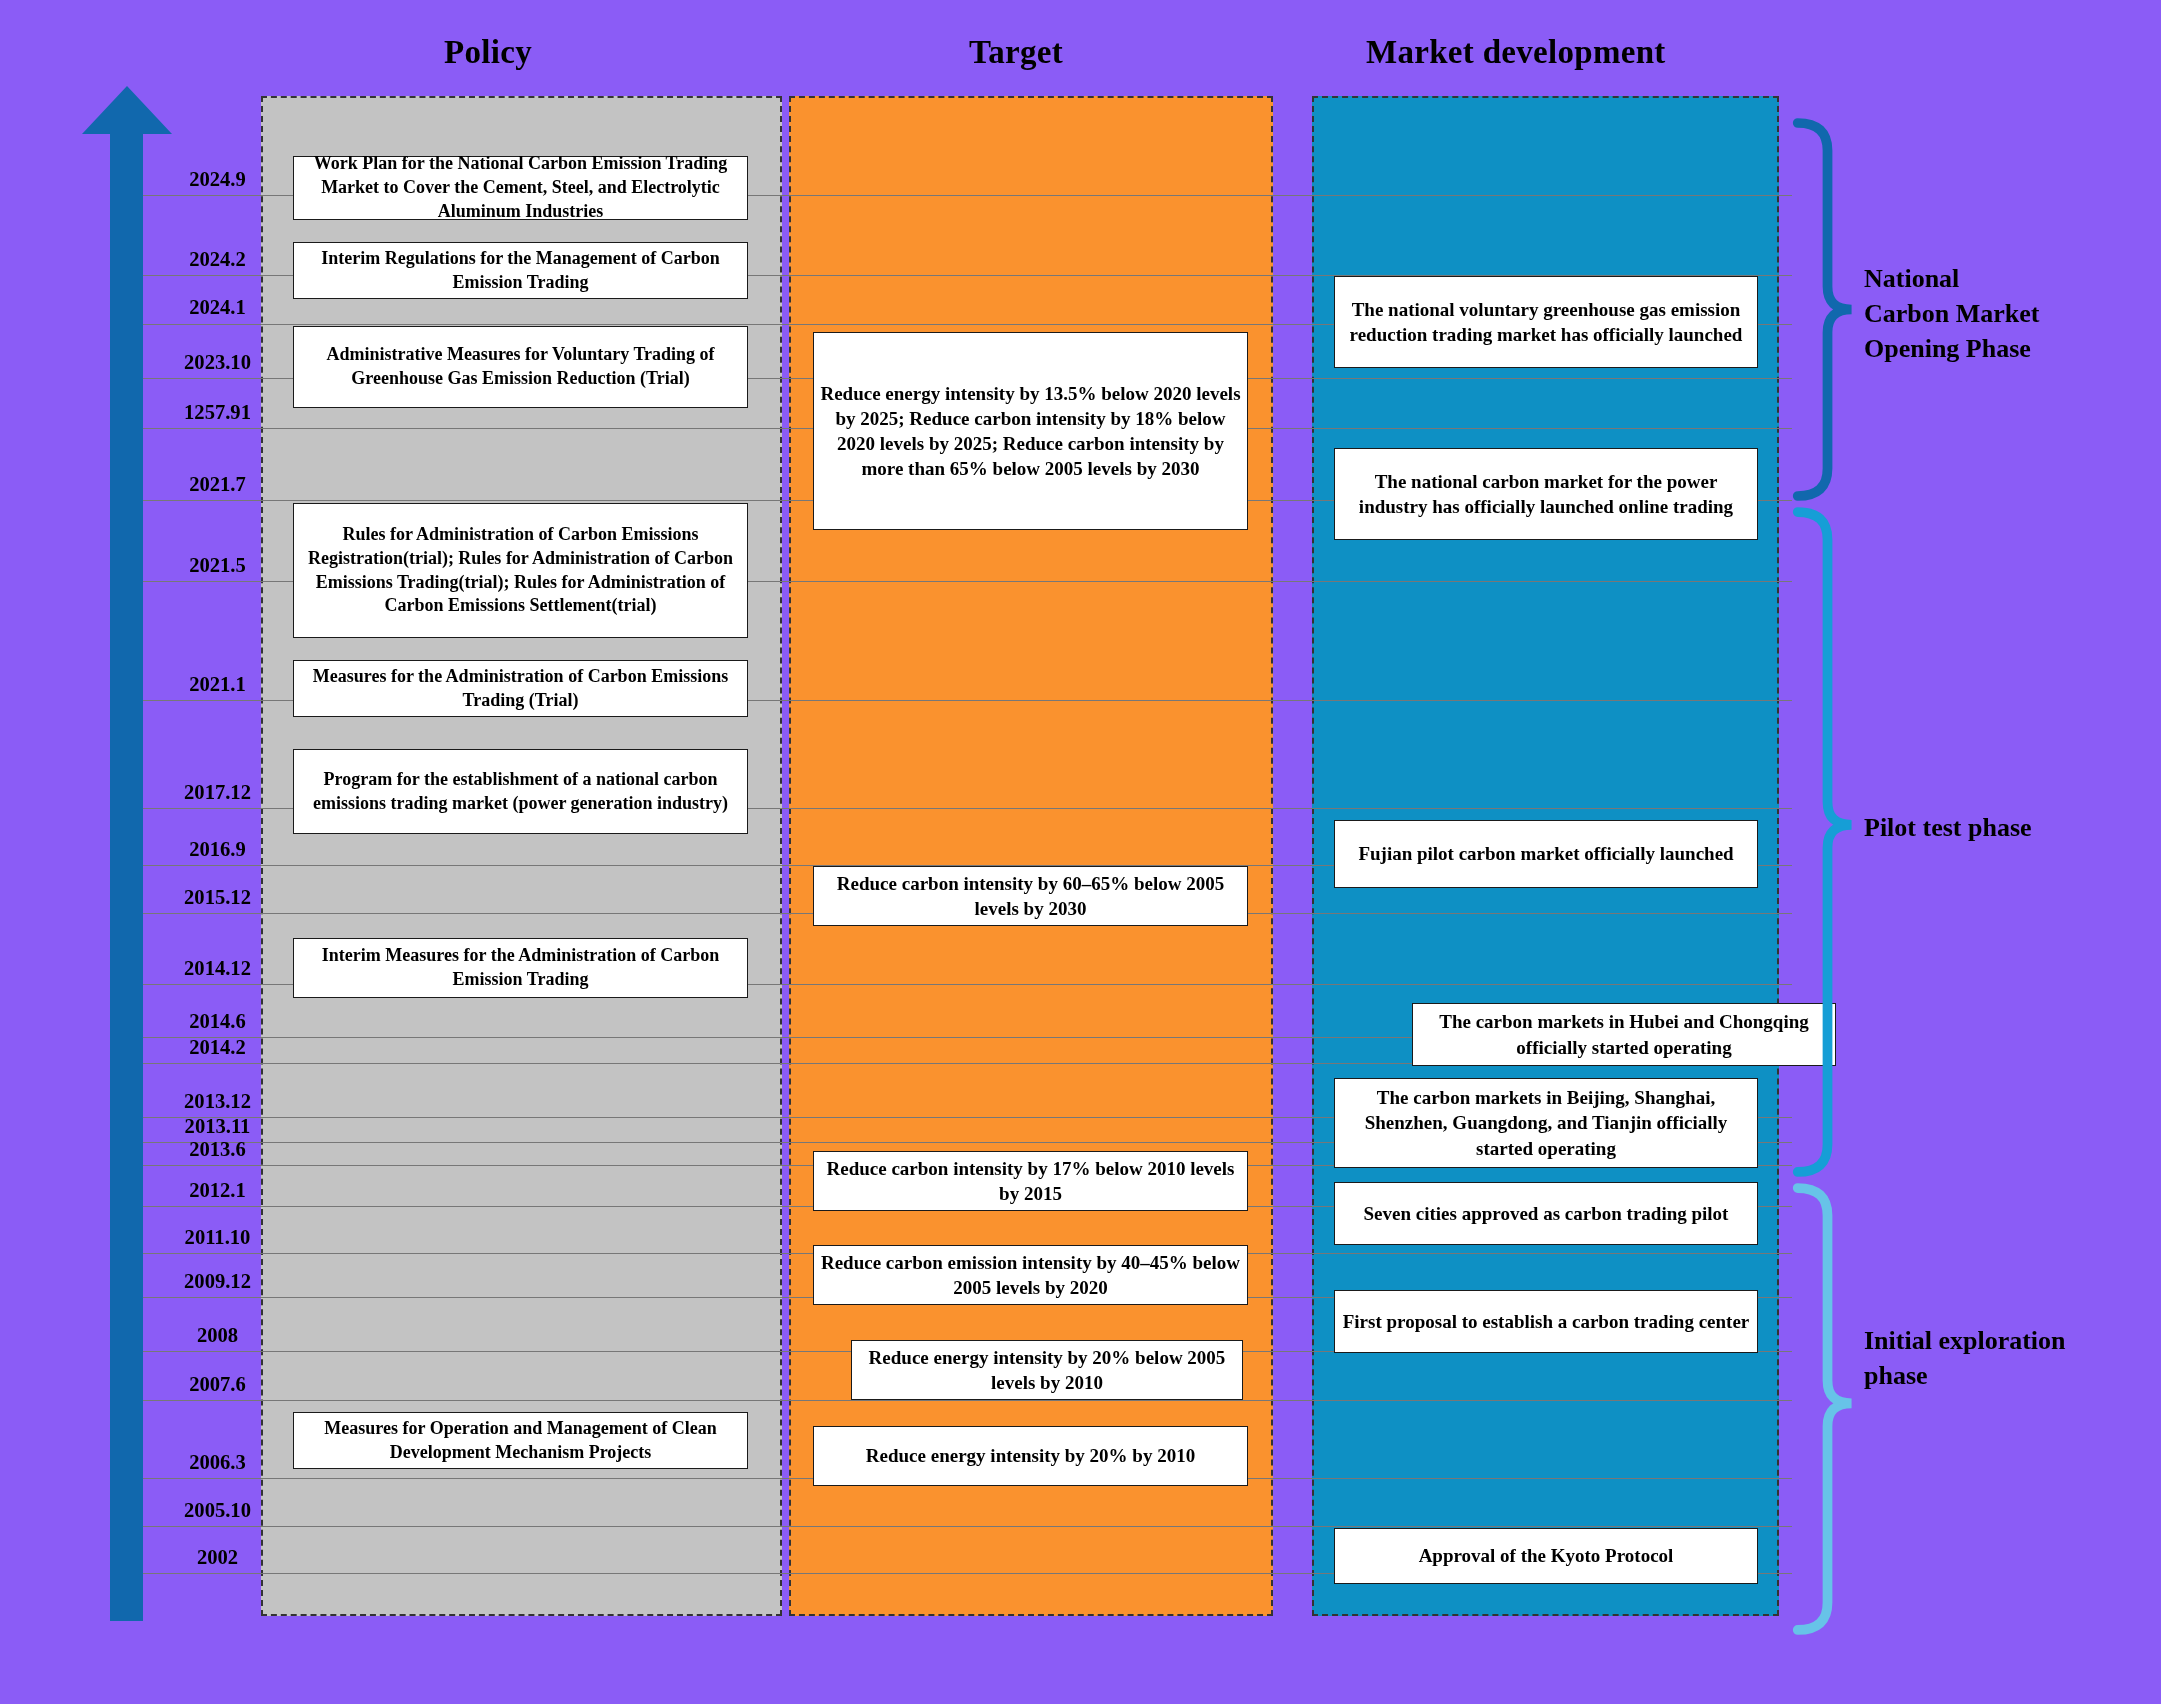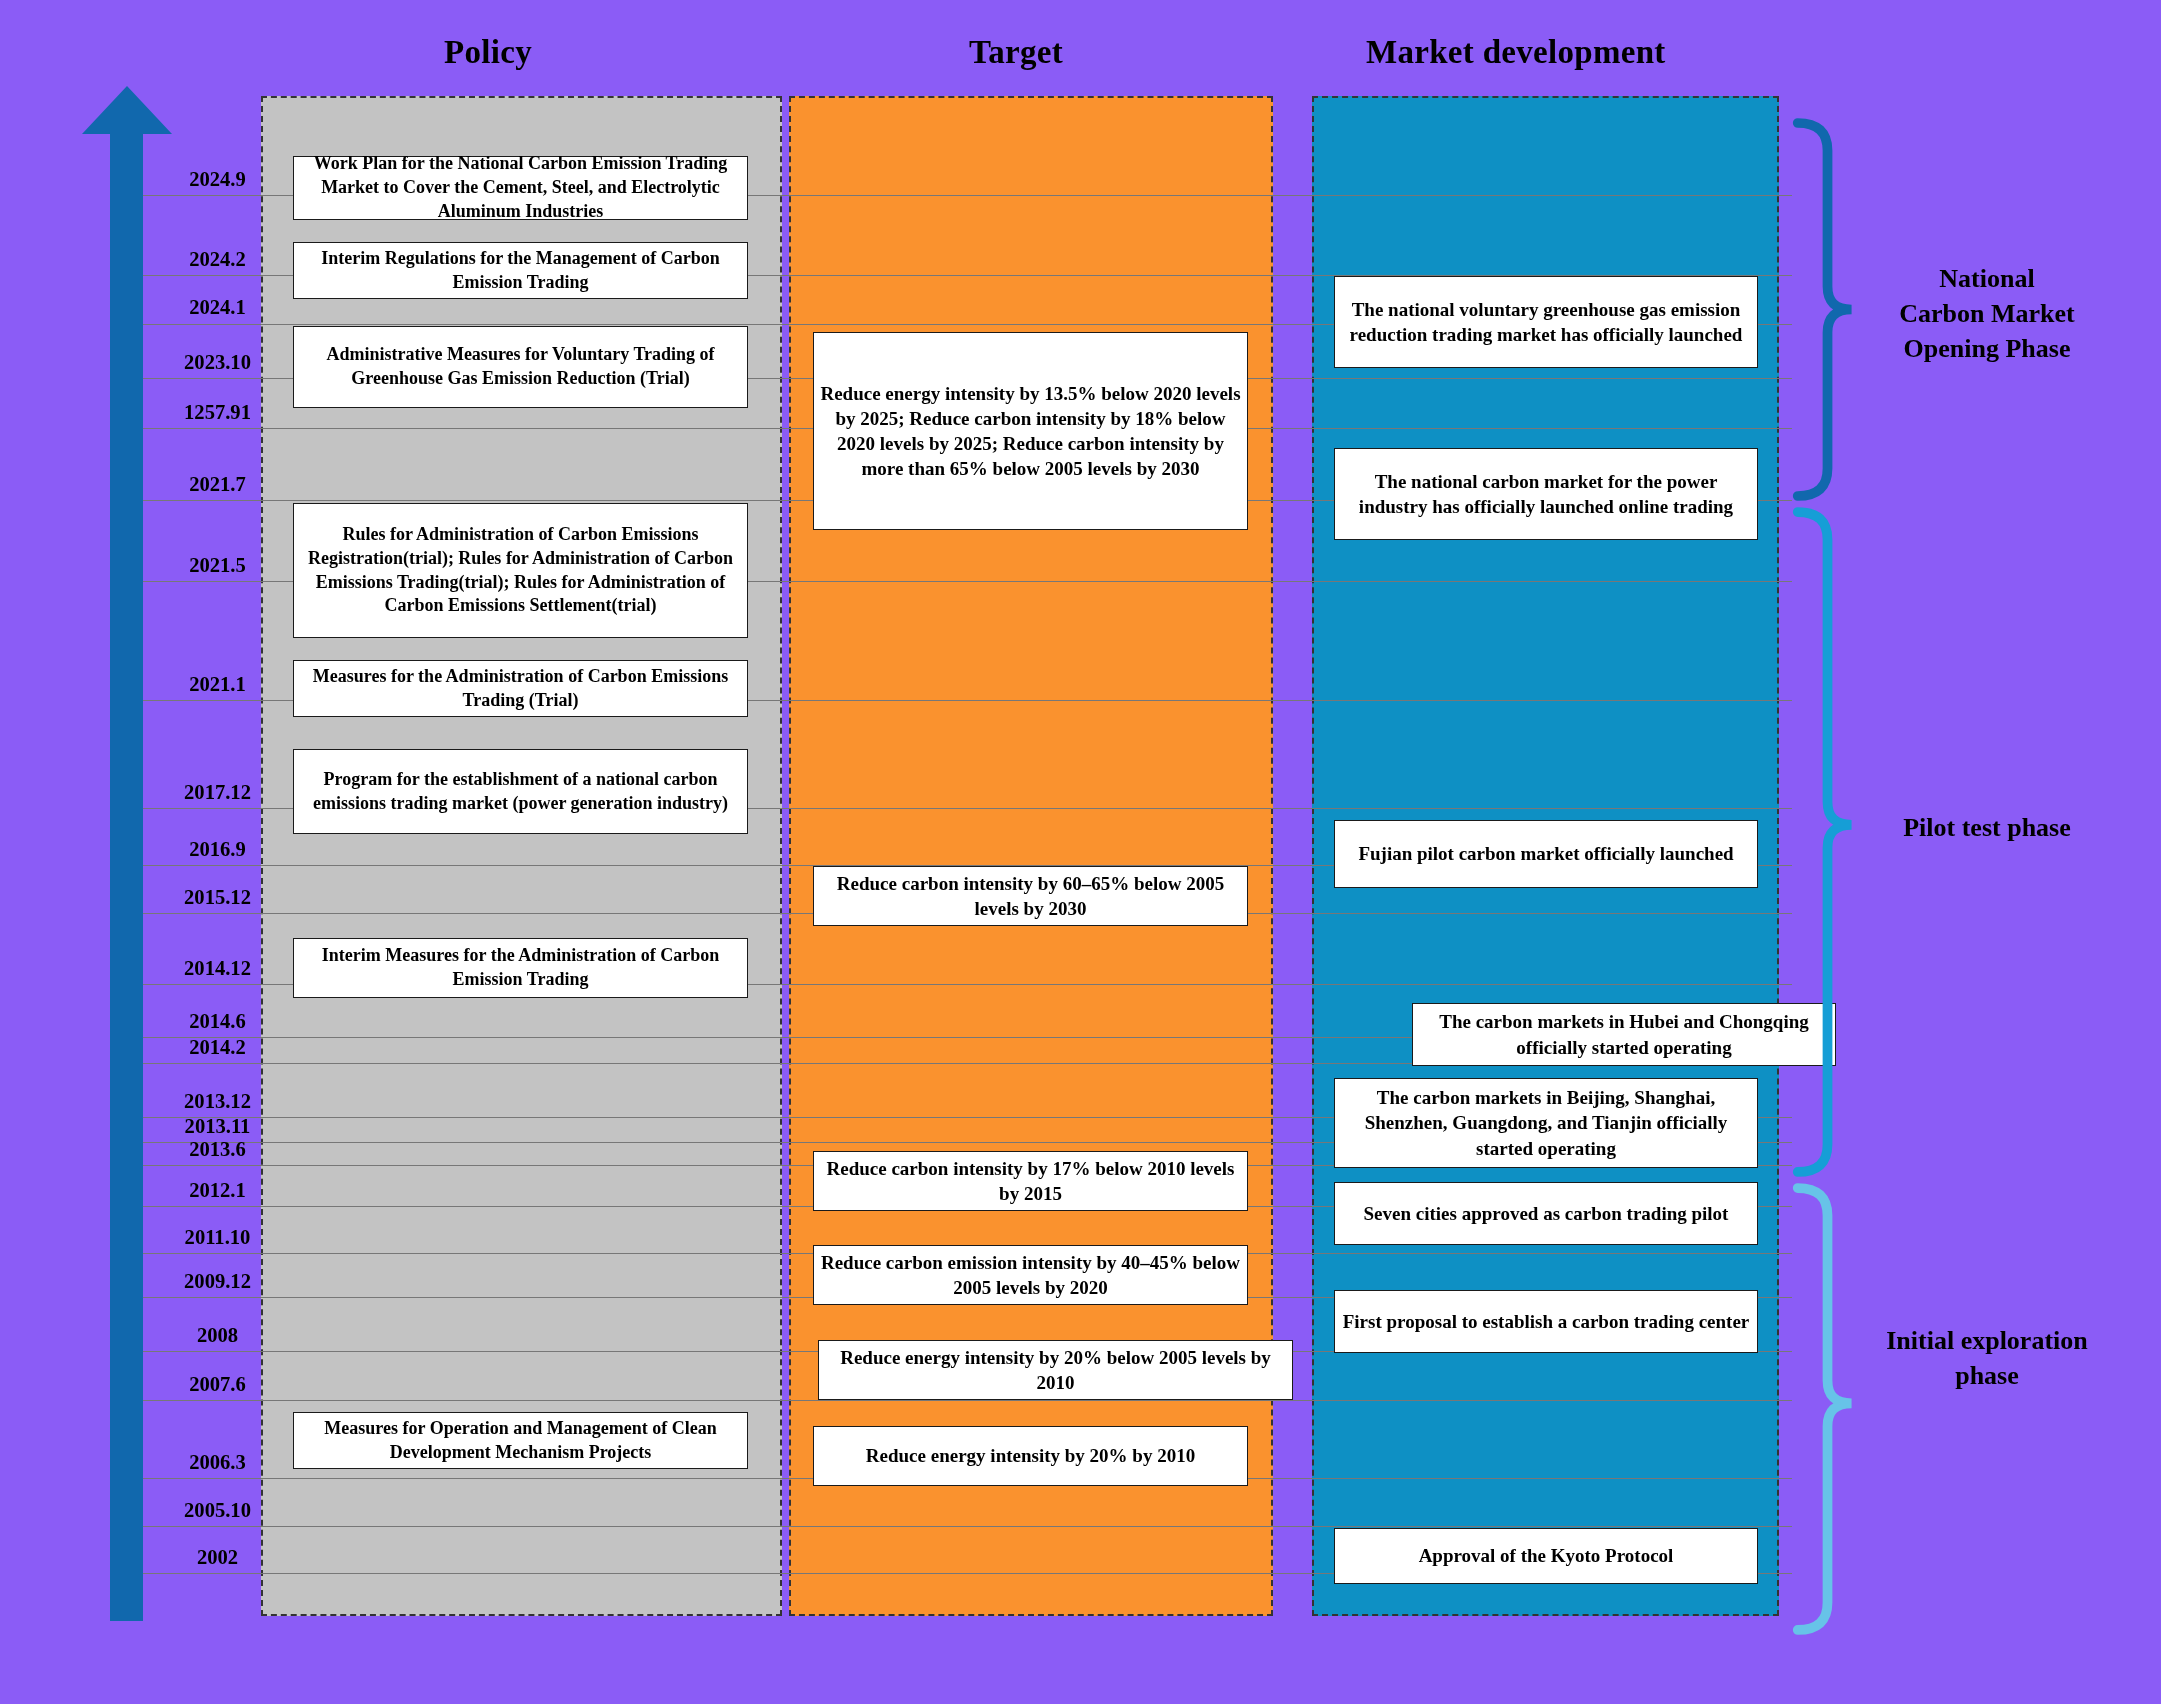--- a/index.html
+++ b/index.html
@@ -65,21 +65,21 @@
   .box.target-box{font-size:19px;}
   .box.market-box{font-size:19px;}
 
   
   .bracket{position:absolute;}
   .phase-label{
     position:absolute;
     font-weight:bold;
     font-size:26px;
     color:#000;
-    text-align:center;
+    text-align:left;
     line-height:1.35;
   }
 </style>
 </head>
 <body>
 
 <div id="stage">
 
   <div class="col-header" style="left:444px;top:34px;">Policy</div>
   <div class="col-header" style="left:969px;top:34px;">Target</div>
@@ -151,21 +151,21 @@
   <div class="box policy-box" style="left:293px;top:503px;width:455px;height:135px;">Rules for Administration of Carbon Emissions Registration(trial); Rules for Administration of Carbon Emissions Trading(trial); Rules for Administration of Carbon Emissions Settlement(trial)</div>
   <div class="box policy-box" style="left:293px;top:660px;width:455px;height:57px;">Measures for the Administration of Carbon Emissions Trading (Trial)</div>
   <div class="box policy-box" style="left:293px;top:749px;width:455px;height:85px;">Program for the establishment of a national carbon emissions trading market (power generation industry)</div>
   <div class="box policy-box" style="left:293px;top:938px;width:455px;height:60px;">Interim Measures for the Administration of Carbon Emission Trading</div>
   <div class="box policy-box" style="left:293px;top:1412px;width:455px;height:57px;">Measures for Operation and Management of Clean Development Mechanism Projects</div>
 
   <div class="box target-box" style="left:813px;top:332px;width:435px;height:198px;">Reduce energy intensity by 13.5% below 2020 levels by 2025; Reduce carbon intensity by 18% below 2020 levels by 2025; Reduce carbon intensity by more than 65% below 2005 levels by 2030</div>
   <div class="box target-box" style="left:813px;top:866px;width:435px;height:60px;">Reduce carbon intensity by 60–65% below 2005 levels by 2030</div>
   <div class="box target-box" style="left:813px;top:1151px;width:435px;height:60px;">Reduce carbon intensity by 17% below 2010 levels by 2015</div>
   <div class="box target-box" style="left:813px;top:1245px;width:435px;height:60px;">Reduce carbon emission intensity by 40–45% below 2005 levels by 2020</div>
-  <div class="box target-box" style="left:818px;top:1340px;width:475px;height:60px;">Reduce energy intensity by 20% below 2005 levels by 2010</div>
+  <div class="box target-box" style="left:851px;top:1340px;width:392px;height:60px;">Reduce energy intensity by 20% below 2005 levels by 2010</div>
   <div class="box target-box" style="left:813px;top:1426px;width:435px;height:60px;">Reduce energy intensity by 20% by 2010</div>
 
   <div class="box market-box" style="left:1334px;top:276px;width:424px;height:92px;">The national voluntary greenhouse gas emission reduction trading market has officially launched</div>
   <div class="box market-box" style="left:1334px;top:448px;width:424px;height:92px;">The national carbon market for the power industry has officially launched online trading</div>
   <div class="box market-box" style="left:1334px;top:820px;width:424px;height:68px;">Fujian pilot carbon market officially launched</div>
   <div class="box market-box" style="left:1412px;top:1003px;width:424px;height:63px;">The carbon markets in Hubei and Chongqing officially started operating</div>
   <div class="box market-box" style="left:1334px;top:1078px;width:424px;height:90px;">The carbon markets in Beijing, Shanghai, Shenzhen, Guangdong, and Tianjin officially started operating</div>
   <div class="box market-box" style="left:1334px;top:1182px;width:424px;height:63px;">Seven cities approved as carbon trading pilot</div>
   <div class="box market-box" style="left:1334px;top:1528px;width:424px;height:56px;">Approval of the Kyoto Protocol</div>
   <div class="box market-box" style="left:1334px;top:1290px;width:424px;height:63px;">First proposal to establish a carbon trading center</div>

